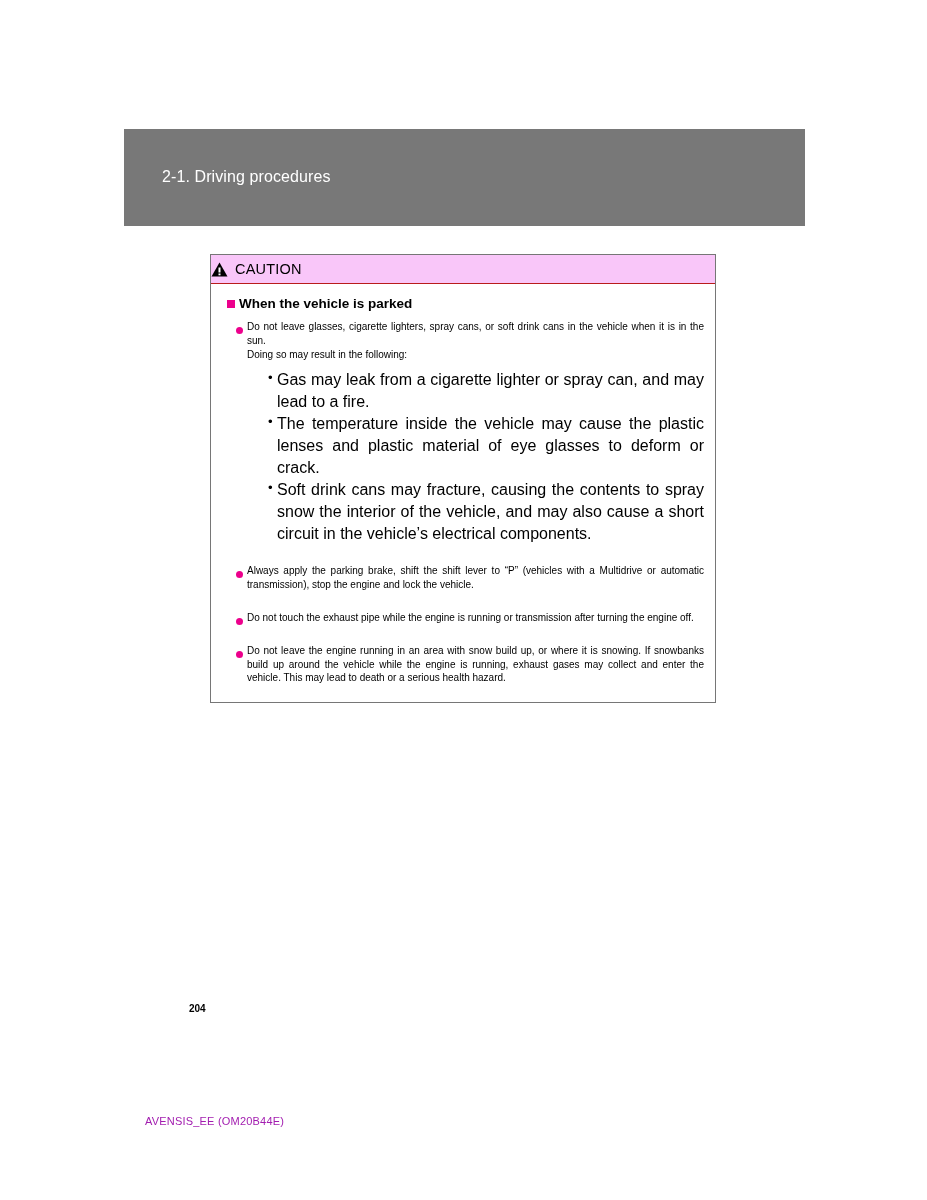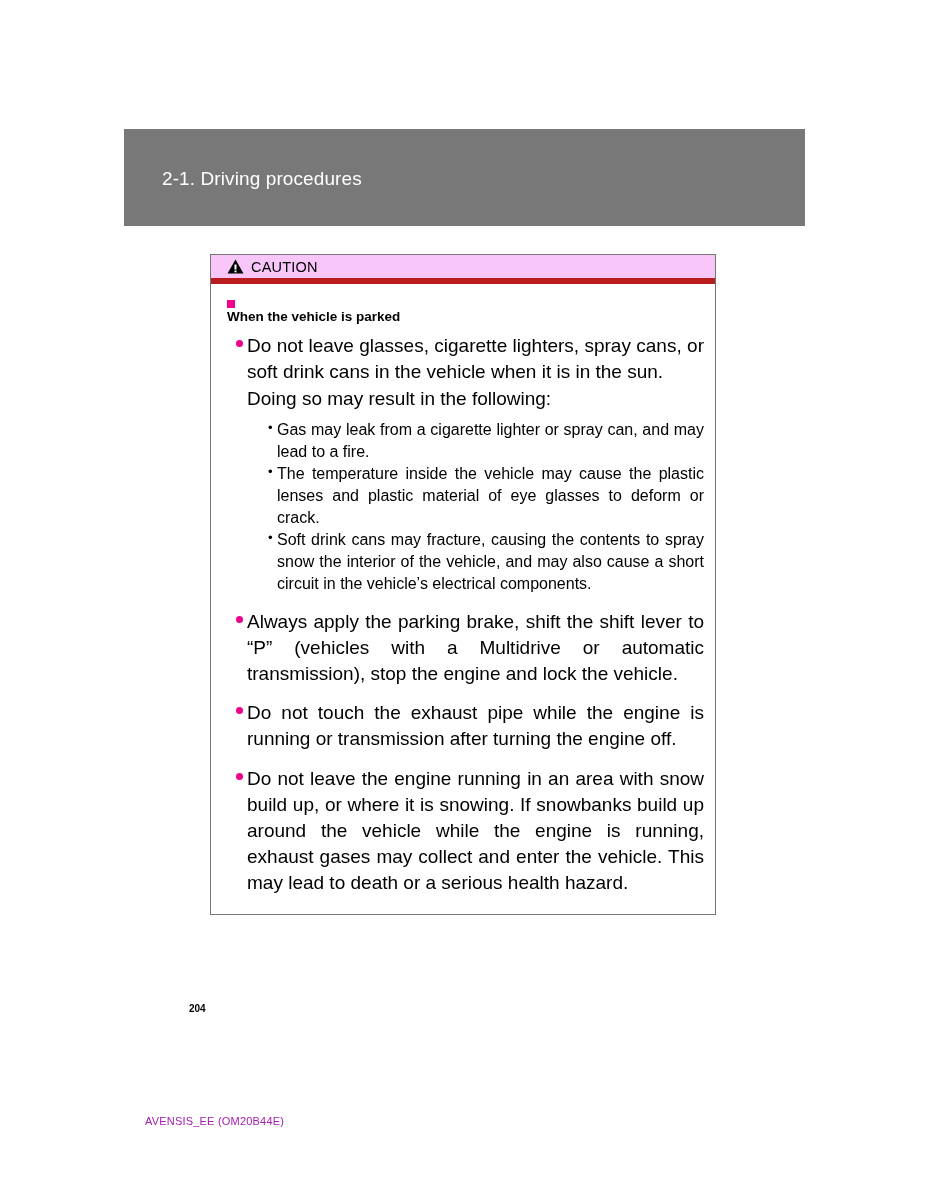--- a/index.html
+++ b/index.html
@@ -22,43 +22,42 @@
     left: 124px;
     top: 129px;
     width: 681px;
     height: 97px;
     background: #787878;
   }
   .header-band-title {
     position: absolute;
     left: 38px;
     top: 39px;
-    font-size: 19px;
+    font-size: 16px;
     color: #ffffff;
     letter-spacing: 0.1px;
     white-space: nowrap;
   }
 
   
   .caution-box {
     position: absolute;
     left: 210px;
     top: 254px;
     width: 506px;
     border: 1px solid #767676;
     box-sizing: border-box;
     background: #ffffff;
   }
   .caution-header {
     background: #f9c6f9;
-    border-bottom: 6px solid #b91c1c;
+    border-bottom: 1px solid #b91c1c;
     height: 29px;
     display: flex;
     align-items: center;
-    padding-left: 16px;
     box-sizing: border-box;
   }
   .warn-triangle {
     width: 17px;
     height: 15px;
     display: block;
     flex: 0 0 auto;
   }
   .caution-title {
     font-size: 14.5px;
@@ -69,21 +68,20 @@
 
   .caution-body {
     padding: 11px 11px 15px 11px;
   }
 
   
   .sec-heading {
     display: flex;
     align-items: flex-start;
     margin: 0 0 7px 5px;
-    flex-direction: column;
   }
   .sq-bullet {
     width: 8px;
     height: 8px;
     background: #ec008c;
     margin-top: 5px;
     margin-right: 4px;
     flex: 0 0 auto;
   }
   .sec-heading-text {
@@ -92,36 +90,36 @@
     line-height: 1.35;
   }
 
   
   .bullet-item {
     display: flex;
     align-items: flex-start;
     margin: 0 0 0 14px;
     padding-bottom: 2px;
   }
-  .bullet-item + .bullet-item { margin-top: 11px; }
+  .bullet-item + .bullet-item { margin-top: 17px; }
   .dot-bullet {
     width: 7px;
     height: 7px;
     border-radius: 50%;
     background: #ec008c;
     margin-top: 7px;
     margin-right: 4px;
     flex: 0 0 auto;
   }
   .bullet-body {
     flex: 1 1 auto;
     min-width: 0;
   }
   .para {
-    font-size: 19px;
+    font-size: 10px;
     line-height: 1.38;
     text-align: justify;
     text-justify: inter-word;
     margin: 0;
     hyphens: none;
   }
   .para.nojust { text-align: left; }
 
   
   .sub-list {

